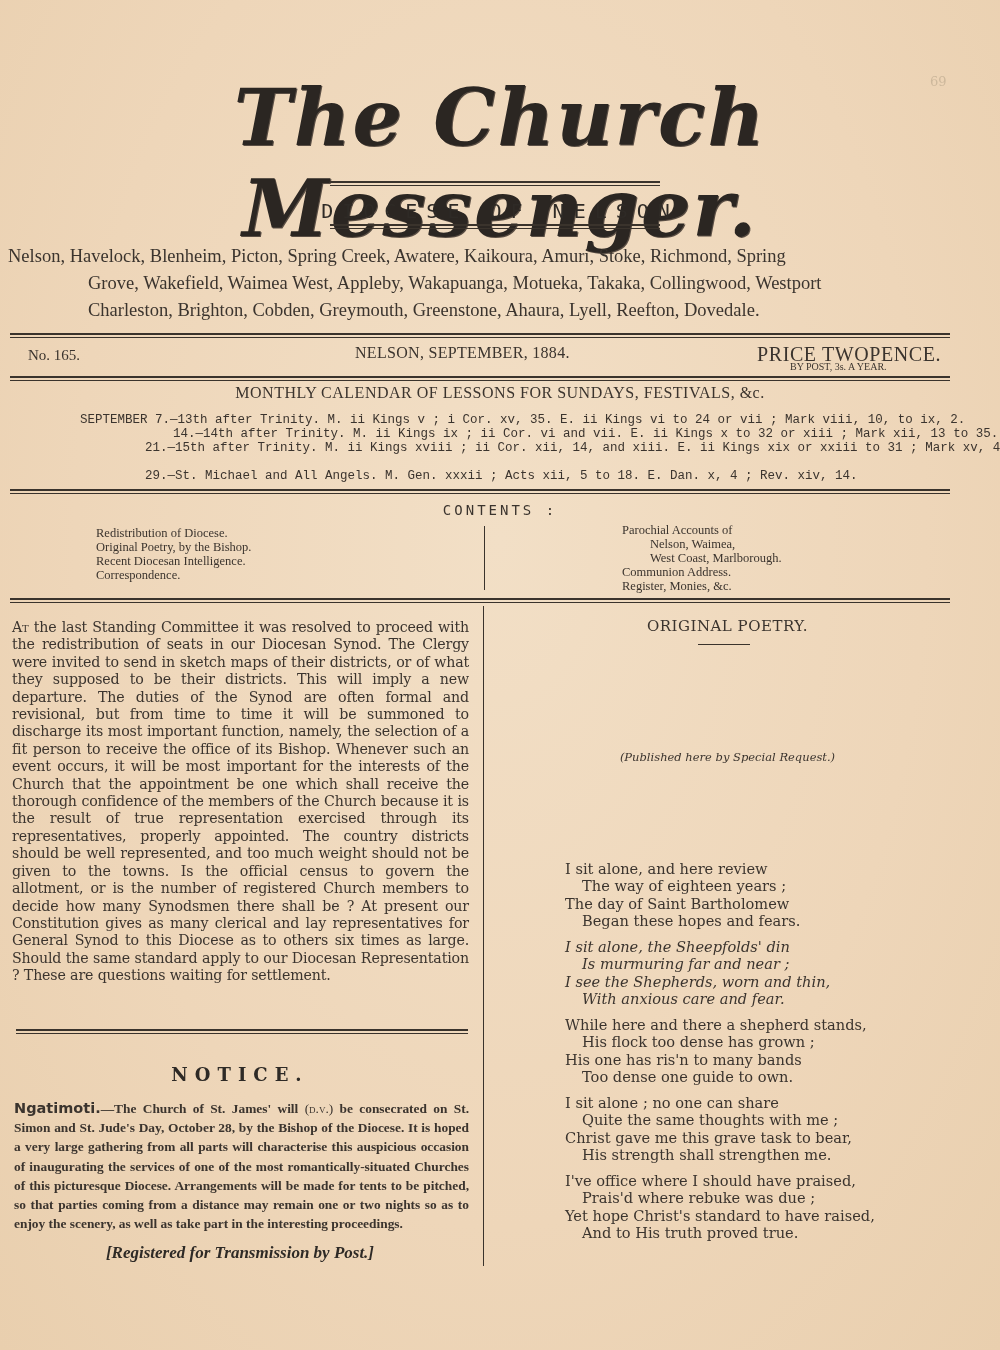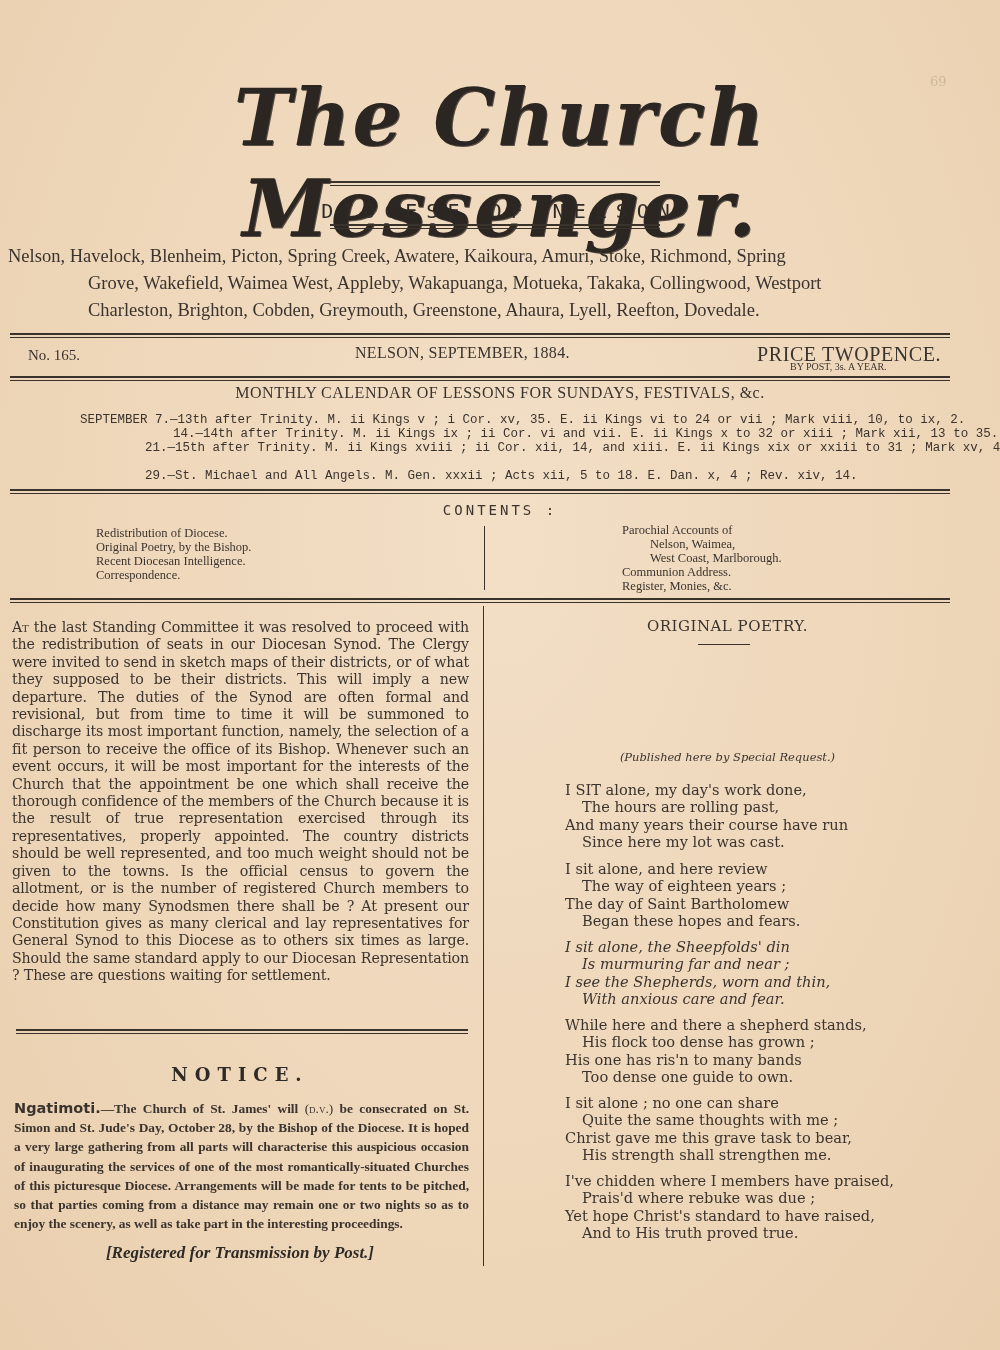--- a/index.html
+++ b/index.html
@@ -124,26 +124,20 @@
 
   <div class="abs notice-heading">NOTICE.</div>
   <div class="abs notice-body"><span class="lead">Ngatimoti.</span><span>—The Church of St. James' will </span><span class="sc">(d.v.)</span><span> be consecrated on St. Simon and St. Jude's Day, October 28, by the Bishop of the Diocese.  It is hoped a very large gathering from all parts will characterise this auspicious occasion of inaugurating the services of one of the most romantically-situated Churches of this picturesque Diocese. Arrangements will be made for tents to be pitched, so that parties coming from a distance may remain one or two nights so as to enjoy the scenery, as well as take part in the interesting proceedings.</span></div>
   <div class="abs registered">[Registered for Transmission by Post.]</div>
 
   <div class="abs poetry-heading">ORIGINAL POETRY.</div>
   <div class="abs" style="left:698px;top:644px;width:52px;border-top:1px solid #3a332c;"></div>
 
   <div class="abs published">(Published here by Special Request.)</div>
 
-  <div class="abs stanza" style="top:781px;">
-    <div>I SIT alone, my day's work done,</div>
-    <div class="in">The hours are rolling past,</div>
-    <div>And many years their course have run</div>
-    <div class="in">Since here my lot was cast.</div>
-  </div>
   <div class="abs stanza" style="top:860px;">
     <div>I sit alone, and here review</div>
     <div class="in">The way of eighteen years ;</div>
     <div>The day of Saint Bartholomew</div>
     <div class="in">Began these hopes and fears.</div>
   </div>
   <div class="abs stanza" style="top:938px;font-style:italic;">
     <div>I sit alone, the Sheepfolds' din</div>
     <div class="in">Is murmuring far and near ;</div>
     <div>I see the Shepherds, worn and thin,</div>
@@ -155,19 +149,19 @@
     <div>His one has ris'n to many bands</div>
     <div class="in">Too dense one guide to own.</div>
   </div>
   <div class="abs stanza" style="top:1094px;">
     <div>I sit alone ; no one can share</div>
     <div class="in">Quite the same thoughts with me ;</div>
     <div>Christ gave me this grave task to bear,</div>
     <div class="in">His strength shall strengthen me.</div>
   </div>
   <div class="abs stanza" style="top:1172px;">
-    <div>I've chidden where I members have praised,</div>
+    <div>I've office where I should have praised,</div>
     <div class="in">Prais'd where rebuke was due ;</div>
     <div>Yet hope Christ's standard to have raised,</div>
     <div class="in">And to His truth proved true.</div>
   </div>
 
 </div>
 
 </body></html>

